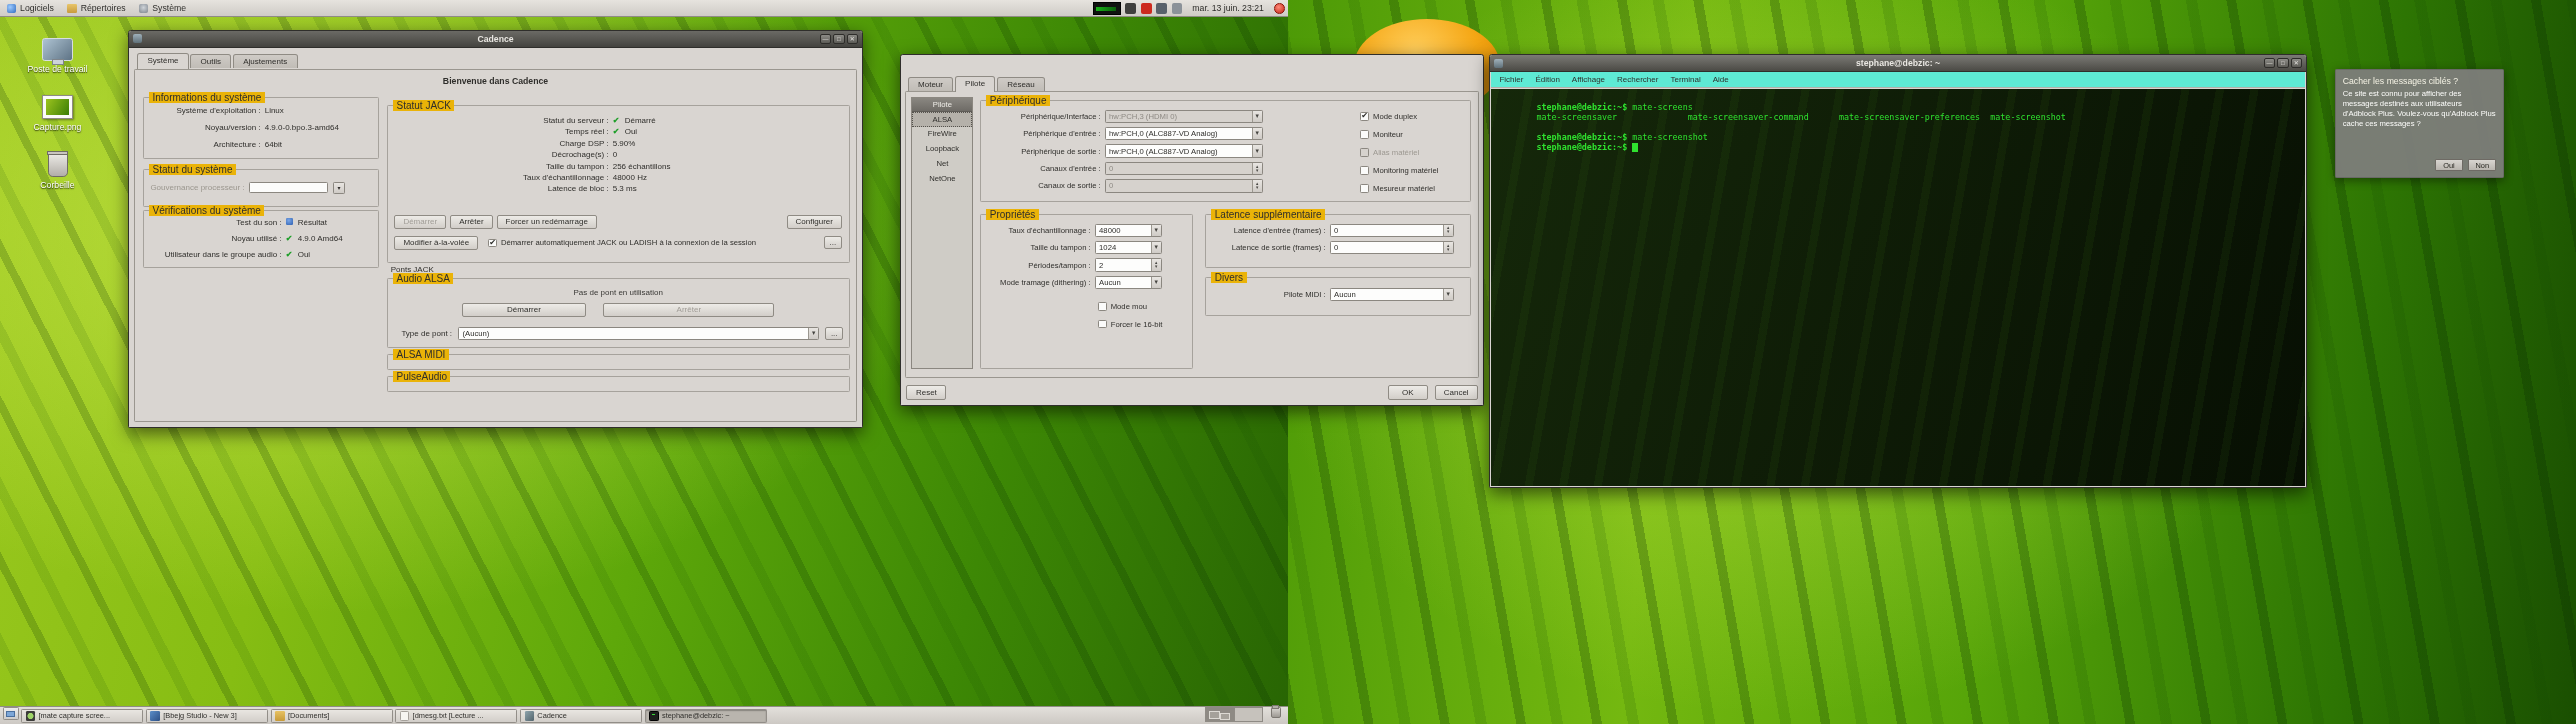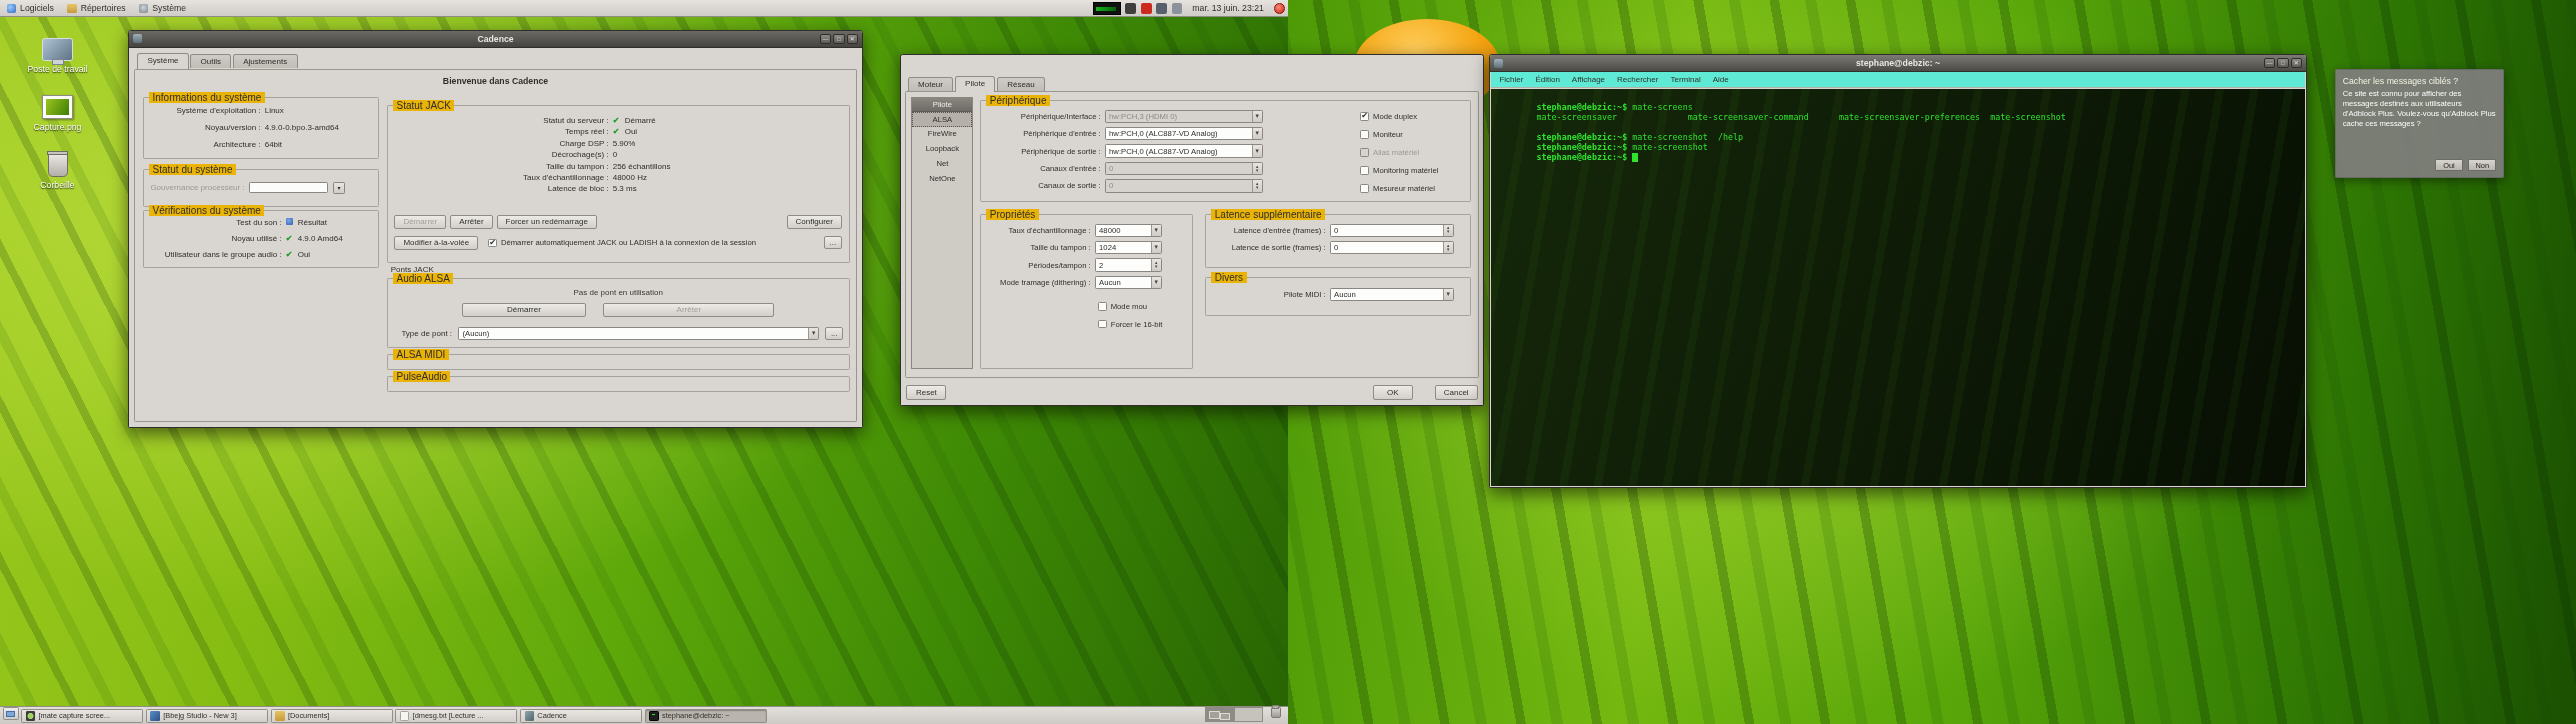--- a/index.html
+++ b/index.html
@@ -122,21 +122,21 @@
   .g-device .devrows{position:absolute;left:2.7px;top:6.7px;--flw:121px;--cw:158px}
   .chkcol{position:absolute;right:4px;top:6.7px;width:106px}
   .chkcol .chk{height:18px}
   .g-props{left:74px;top:122px;width:213px;bottom:8px}
   .g-props .proprows{position:absolute;left:2.7px;top:6.7px;--flw:111px;--cw:67px}
   .g-props .propchecks{position:absolute;left:117px;top:83px}
   .g-lat{left:299px;top:122px;right:6.7px;height:54px}
   .g-lat .latrows{position:absolute;left:2.7px;top:6.7px;--flw:121px;--cw:124px}
   .g-misc{left:299px;top:185px;right:6.7px;height:39px}
   .g-misc .miscrows{position:absolute;left:2.7px;top:8px;--flw:121px;--cw:124px}
-  .jsbtns{position:absolute;left:5.4px;right:5.4px;bottom:5.4px;display:flex;gap:22px;align-items:center}
+  .jsbtns{position:absolute;left:5.4px;right:5.4px;bottom:5.4px;display:flex;gap:7px;align-items:center}
   .jsbtns .spacer{flex:1}
   .jsbtns .btn{min-width:40px}
 
   
   .win-term{left:1489px;top:54px;width:818px;height:434px;z-index:12}
   .menubar{position:absolute;left:0.7px;right:0.7px;top:17.4px;height:16px;background:#5eead4;border-bottom:0.7px solid #b3afa9;display:flex;align-items:center;font-size:8px;padding-left:2.7px}
   .mitem{padding:2px 6px;white-space:nowrap}
   .termbody{position:absolute;left:0.7px;right:0.7px;top:34px;bottom:0.7px;
     background:repeating-linear-gradient(100deg, rgba(60,120,20,0.10) 0 8px, rgba(0,0,0,0) 8px 34px),linear-gradient(115deg,#15280a,#070f03);
     font-family:"DejaVu Sans Mono",monospace;font-size:8.4px;line-height:10px;color:#2fe22f;padding:3.4px 5.4px;overflow:hidden}
@@ -601,23 +601,20 @@
       </div>
 
       <div class="tline">
         <span class="tprompt"></span><span class="ttext">mate-screensaver              mate-screensaver-command      mate-screensaver-preferences  mate-screenshot</span>
       </div>
 
       <div class="tline">
         <span class="tprompt"></span><span class="ttext"></span>
       </div>
 
-      <div class="tline">
-        <span class="tprompt">stephane@debzic:~$</span><span class="ttext"> mate-screenshot  /help</span>
-      </div>
 
       <div class="tline">
         <span class="tprompt">stephane@debzic:~$</span><span class="ttext"> mate-screenshot</span>
       </div>
 
       <div class="tline">
         <span class="tprompt">stephane@debzic:~$</span><span class="ttext"> </span><span class="cursor-block cursor-on"></span>
       </div>
     </div>
 </div>

